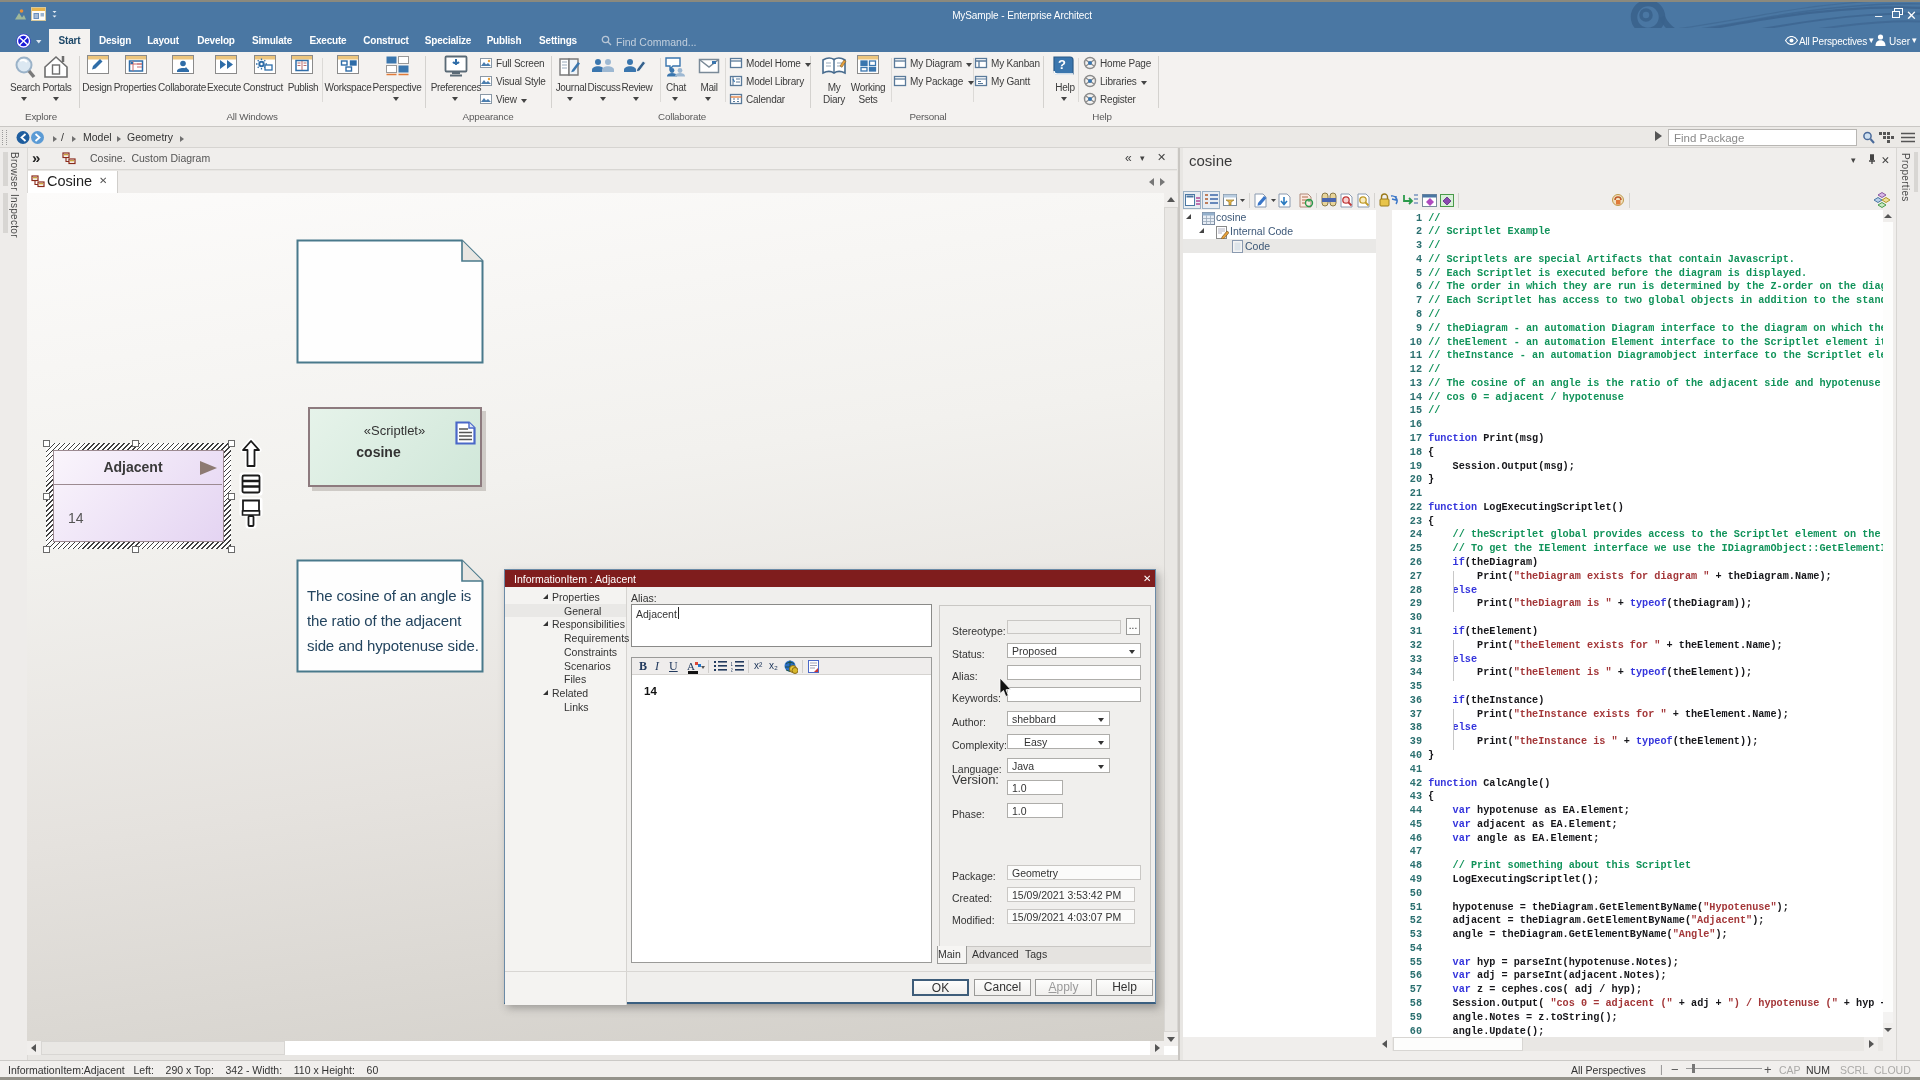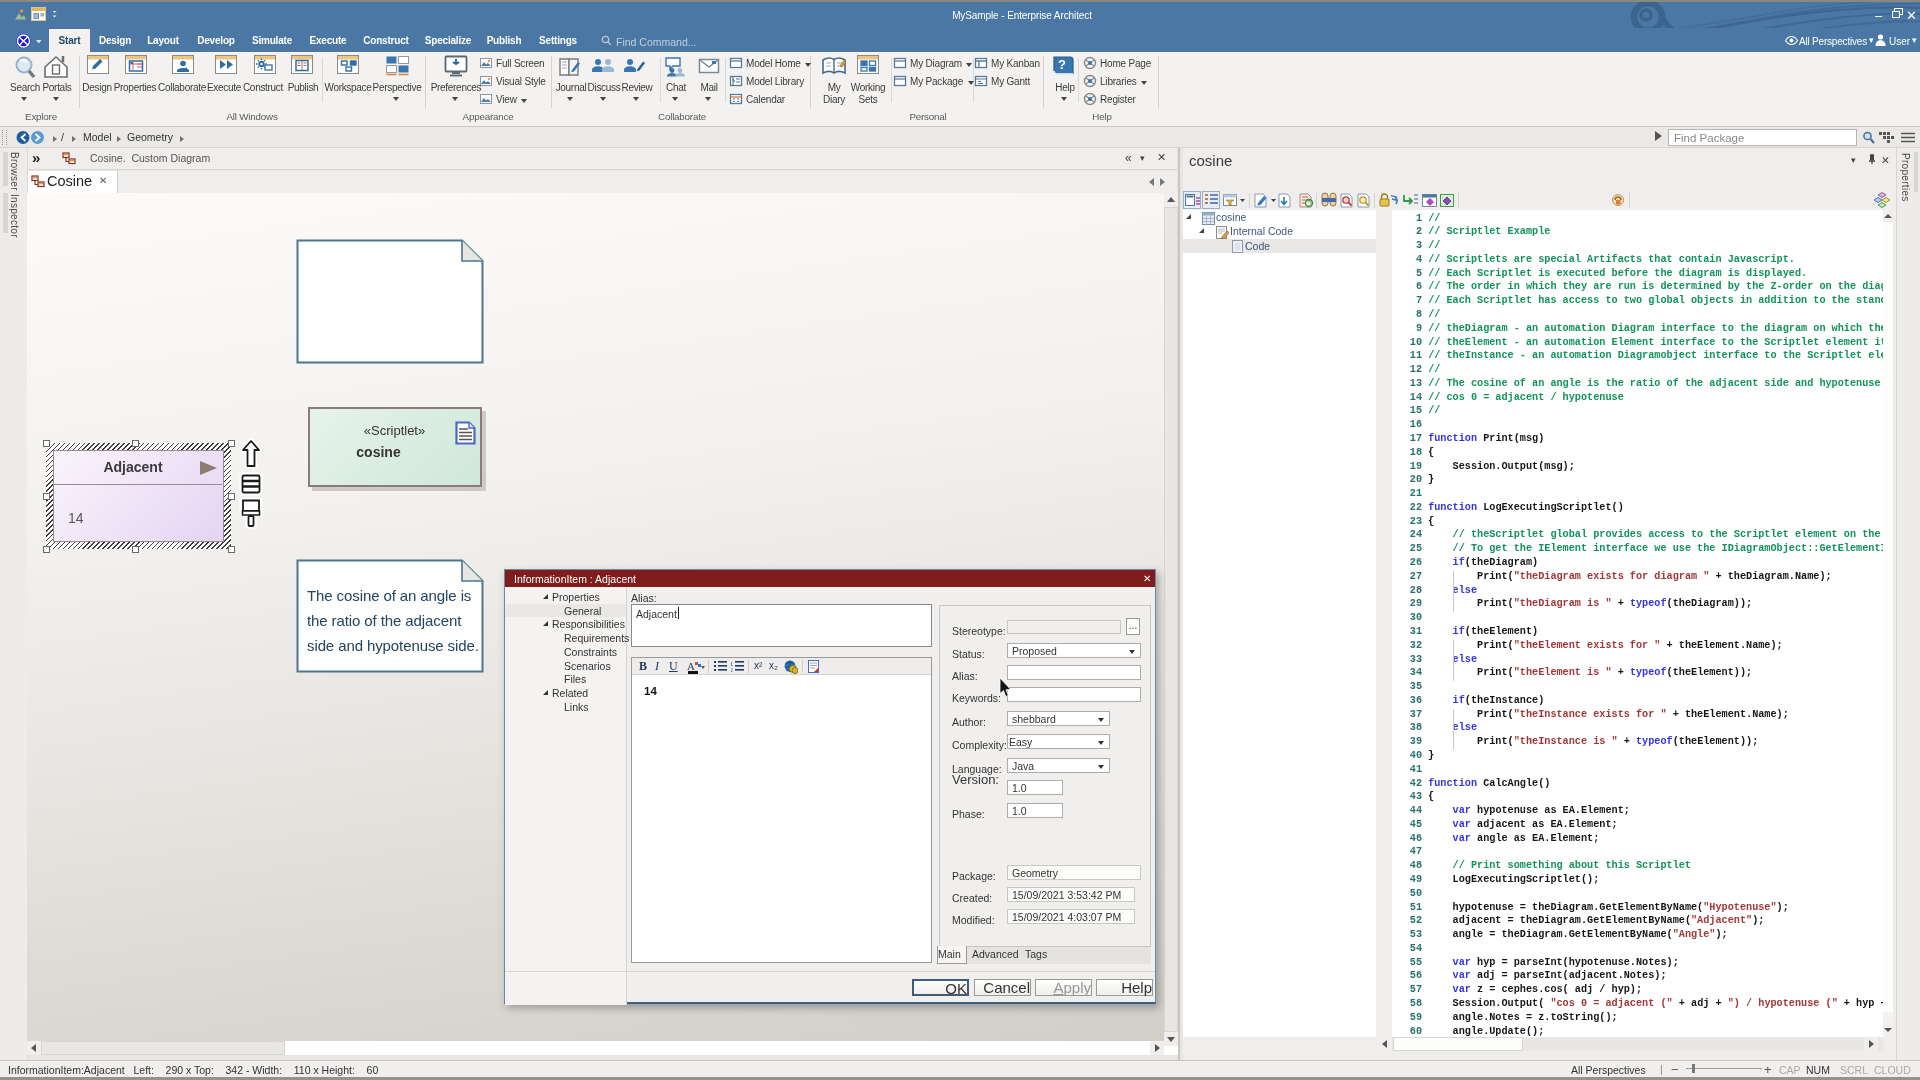--- a/index.html
+++ b/index.html
@@ -22,21 +22,21 @@
 
 #leftdock{left:0;top:148px;width:27px;height:912px;background:#eeecea}
 #codearea .cl{height:13.79px}
 #codearea .ln{display:inline-block;width:30px;text-align:right;color:#2a6f6f}
 #codearea c{color:#11935a}
 #codearea k{color:#3434dc}
 #codearea v{color:#a33638}
 .fld{background:#fff;border:1px solid #aeadaa;font-size:10.5px;line-height:14.5px;height:15px}
 .fldr{background:#fbfbfa;border:1px solid #c9c7c4;font-size:10.5px;line-height:14.5px;height:15px}
 .dda{position:absolute;right:5px;top:5.5px;width:0;height:0;border-left:3.5px solid transparent;border-right:3.5px solid transparent;border-top:4px solid #333}
-.btn{width:57px;height:17px;background:linear-gradient(#fdfdfc,#f0efed);border:1px solid #9a9a98;text-align:right;font-size:15px;line-height:15px}
+.btn{width:57px;height:17px;background:linear-gradient(#fdfdfc,#f0efed);border:1px solid #9a9a98;text-align:center;font-size:12px;line-height:15px}
 .hnd{position:absolute;width:7px;height:7px;background:#fff;border:1px solid #6a6a6a}
 .vtext{writing-mode:vertical-rl;font-size:10px;color:#4a4a4a;letter-spacing:0.3px}
 #statusbar{left:0;top:1060px;width:1920px;height:17px;background:#f1efed;border-top:1px solid #cbc9c6;font-size:10.5px;color:#3a3a3a}
 #bottomline{left:0;top:1077px;width:1920px;height:3px;background:#94928a}
 </style></head><body>
 <div class="abs" id="topline"></div>
 <div class="abs" id="titlebar"></div>
 
 <svg class="abs" style="left:1560px;top:2px" width="360" height="50" viewBox="0 0 360 50">
 <g fill="none" stroke="#3d6590">
@@ -733,21 +733,21 @@
   <div class="abs" style="left:186px;top:12px;width:14px;height:17px;background:#fdfdfc;border:1px solid #9a9a98;text-align:center;line-height:13px;font-size:10px">...</div>
   <div class="abs" style="left:12px;top:42px;font-size:10.5px">Status:</div>
   <div class="abs fld" style="left:67px;top:37px;width:134px;height:15px"><span style="margin-left:4px">Proposed</span><span class="dda"></span></div>
   <div class="abs" style="left:12px;top:64px;font-size:10.5px">Alias:</div>
   <div class="abs fld" style="left:67px;top:59px;width:134px;height:15px"></div>
   <div class="abs" style="left:12px;top:86px;font-size:10.5px">Keywords:</div>
   <div class="abs fld" style="left:67px;top:81px;width:134px;height:15px"></div>
   <div class="abs" style="left:12px;top:110px;font-size:10.5px">Author:</div>
   <div class="abs fld" style="left:67px;top:105px;width:103px;height:15px"><span style="margin-left:4px">shebbard</span><span class="dda"></span></div>
   <div class="abs" style="left:12px;top:133px;font-size:10.5px">Complexity:</div>
-  <div class="abs fld" style="left:67px;top:128px;width:103px;height:15px"><span style="margin-left:1px">Easy</span><span class="dda"></span></div>
+  <div class="abs fld" style="left:67px;top:128px;width:103px;height:15px"><span style="margin-left:16px">Easy</span><span class="dda"></span></div>
   <div class="abs" style="left:12px;top:157px;font-size:10.5px">Language:</div>
   <div class="abs fld" style="left:67px;top:152px;width:103px;height:15px"><span style="margin-left:4px">Java</span><span class="dda"></span></div>
   <div class="abs" style="left:12px;top:166px;font-size:13px">Version:</div>
   <div class="abs fld" style="left:67px;top:174px;width:56px;height:15px"><span style="margin-left:4px">1.0</span></div>
   <div class="abs" style="left:12px;top:202px;font-size:10.5px">Phase:</div>
   <div class="abs fld" style="left:67px;top:197px;width:56px;height:15px"><span style="margin-left:4px">1.0</span></div>
   <div class="abs" style="left:12px;top:264px;font-size:10.5px">Package:</div>
   <div class="abs fldr" style="left:67px;top:259px;width:134px;height:15px"><span style="margin-left:4px">Geometry</span></div>
   <div class="abs" style="left:12px;top:286px;font-size:10.5px">Created:</div>
   <div class="abs fldr" style="left:67px;top:281px;width:128px;height:15px"><span style="margin-left:4px">15/09/2021 3:53:42 PM</span></div>

